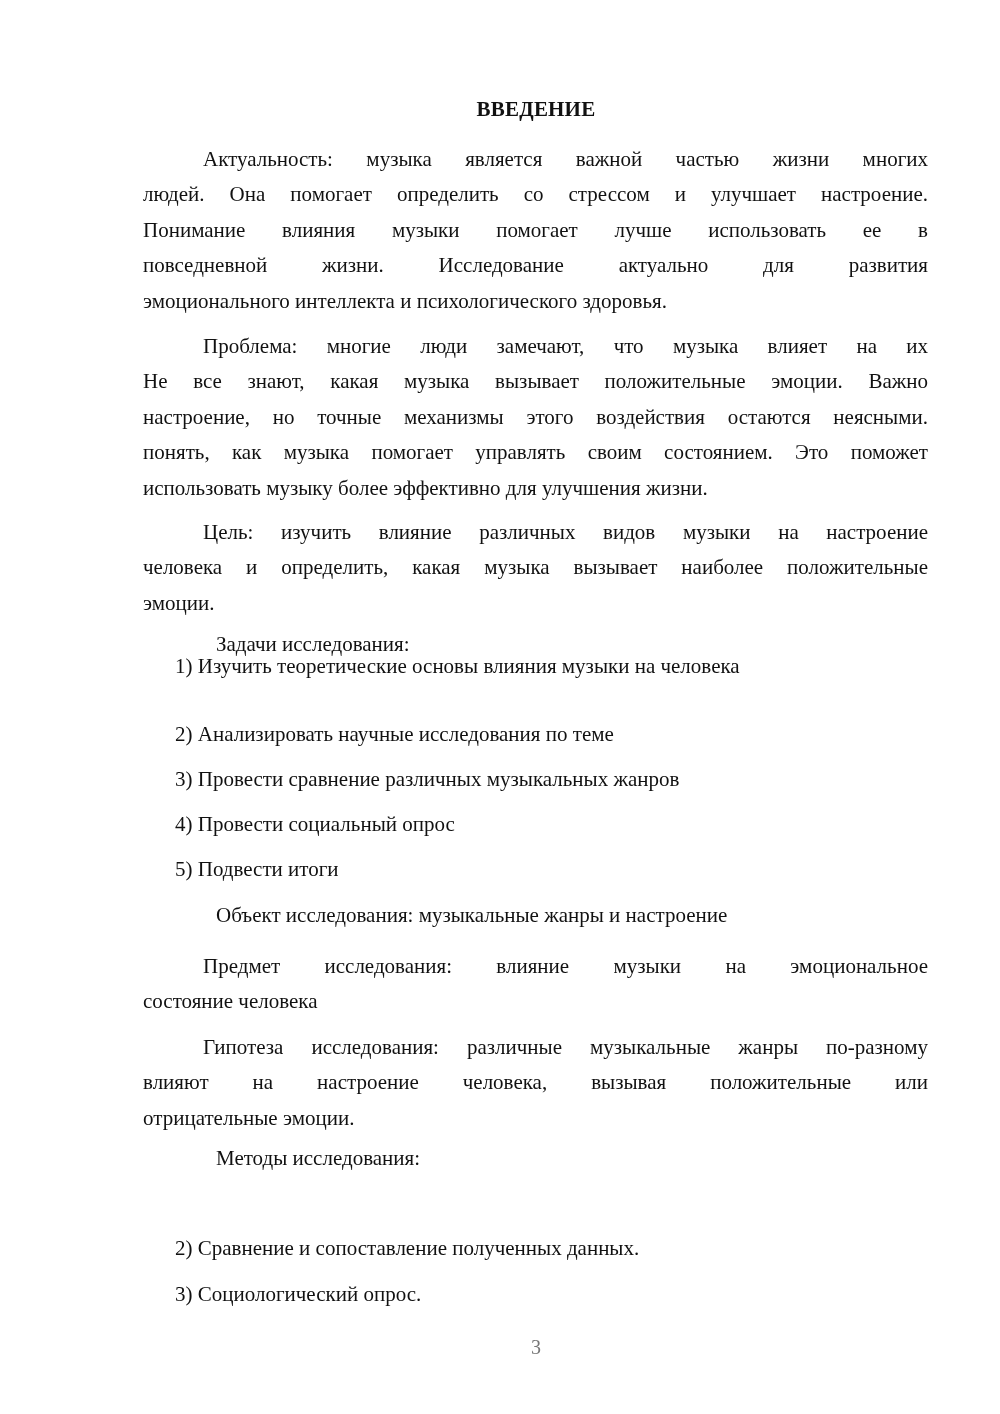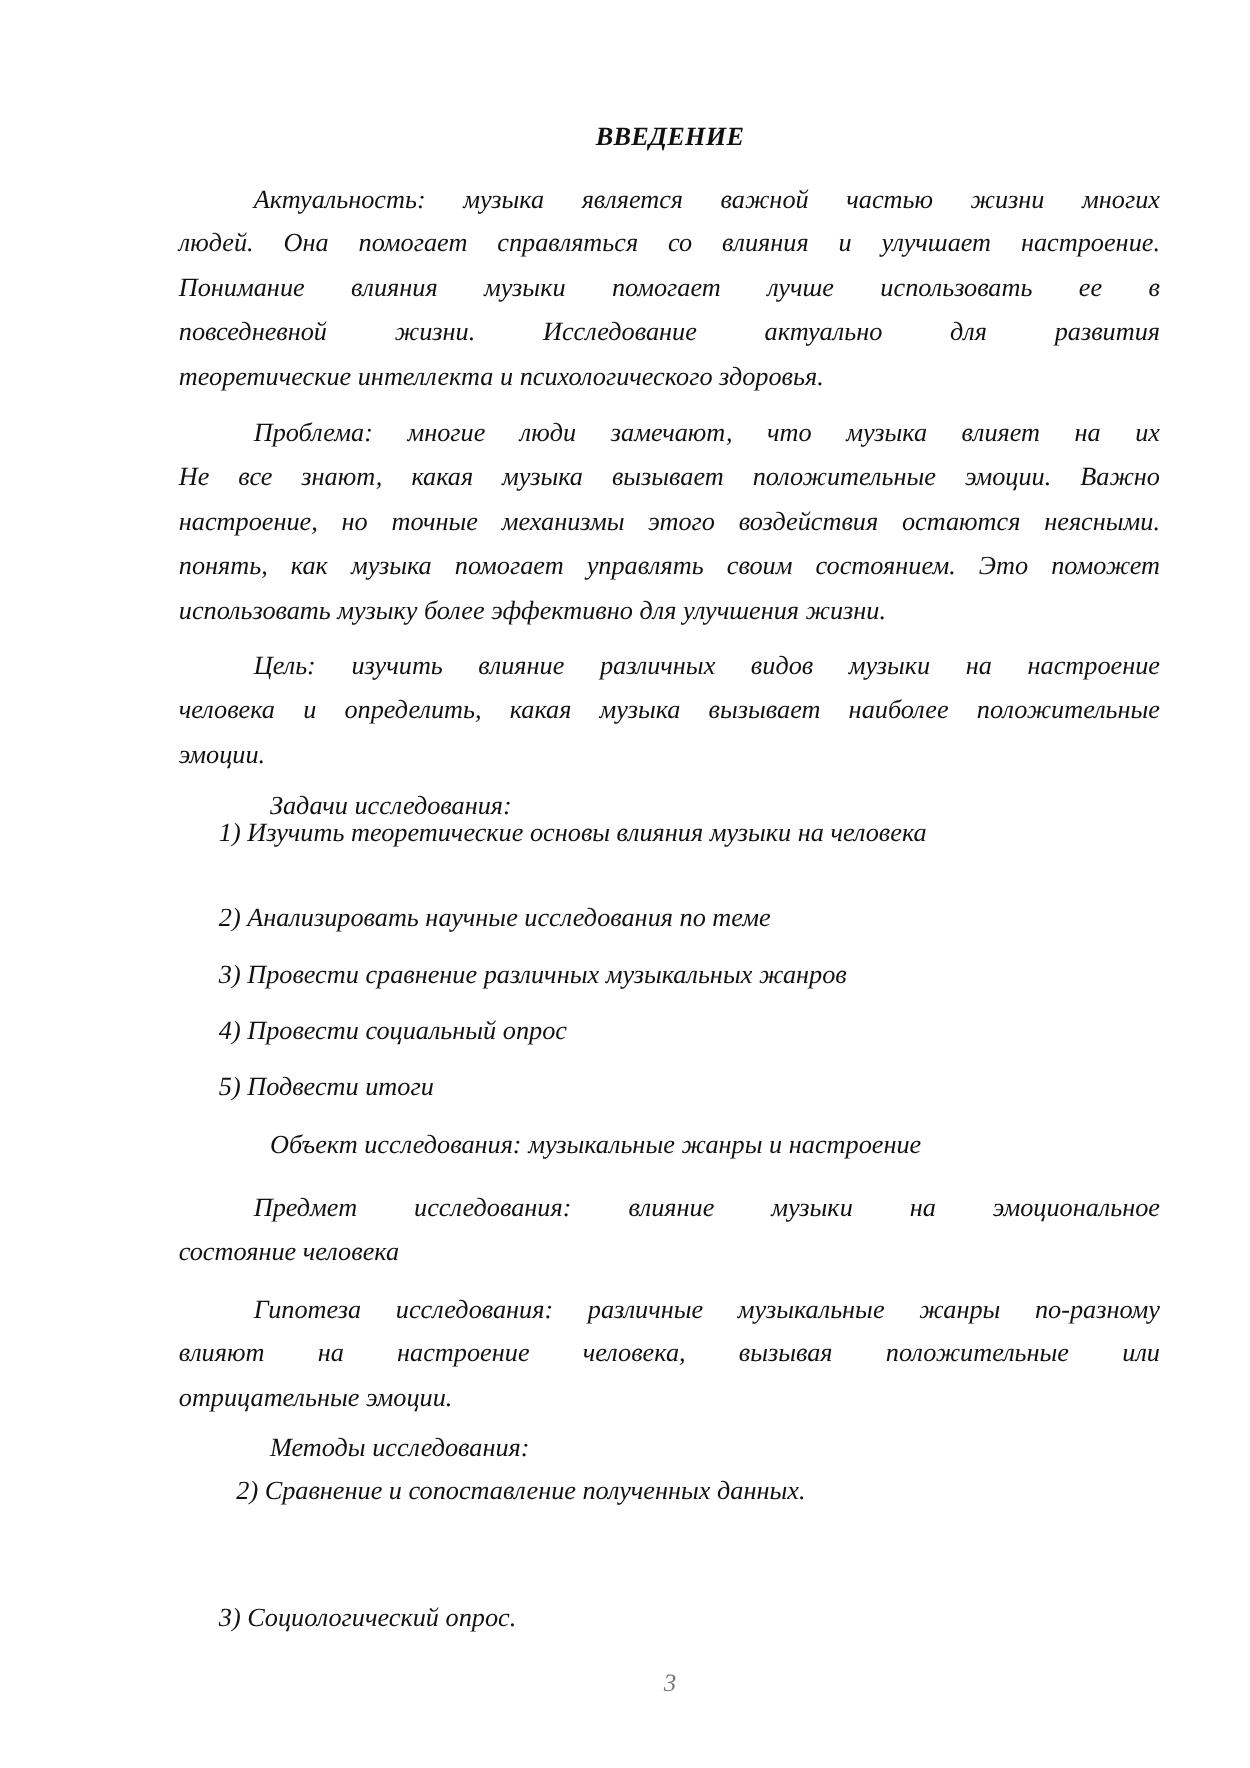--- a/index.html
+++ b/index.html
@@ -2,21 +2,21 @@
 <html><head>
 <meta charset="utf-8">
 <style>
   html, body { margin: 0; padding: 0; background: #ffffff; }
   body {
     width: 1000px; height: 1414px; position: relative; overflow: hidden;
     font-family: "Liberation Serif", "DejaVu Serif", serif;
     color: #111111;
     font-size: 21px;
   }
-  .page { position: absolute; left: 0; top: 0; width: 905px; height: 1414px; font-style: italic; }
+  .page { position: absolute; left: 0; top: 0; width: 905px; height: 1414px; }
   .title {
     position: absolute; top: 97px; left: 0; width: 1072px;
     text-align: center; font-weight: bold; font-size: 21px; letter-spacing: 0.2px;
   }
   .block { position: absolute; left: 143px; width: 785px; line-height: 35.4px; }
   .line { display: block; white-space: nowrap; }
   .line.j { text-align: justify; text-align-last: justify; white-space: normal; }
   .indent { padding-left: 60px; }
   .li { position: absolute; left: 175px; white-space: nowrap; }
   .pi { position: absolute; left: 216px; white-space: nowrap; }
@@ -27,24 +27,24 @@
 </style>
 </head>
 <body>
 
 <div class="page">
 
   <div class="title">ВВЕДЕНИЕ</div>
 
   <div class="block" style="top:142px;">
     <span class="line j indent">Актуальность: музыка является важной частью жизни многих</span>
-    <span class="line j">людей. Она помогает справляться со влияния и улучшает настроение.</span>
+    <span class="line j">людей. Она помогает определить со стрессом и улучшает настроение.</span>
     <span class="line j">Понимание влияния музыки помогает лучше использовать ее в</span>
     <span class="line j">повседневной жизни. Исследование актуально для развития</span>
-    <span class="line">теоретические интеллекта и психологического здоровья.</span>
+    <span class="line">эмоционального интеллекта и психологического здоровья.</span>
   </div>
 
   <div class="block" style="top:329px;">
     <span class="line j indent">Проблема: многие люди замечают, что музыка влияет на их</span>
     <span class="line j">Не все знают, какая музыка вызывает положительные эмоции. Важно</span>
     <span class="line j">настроение, но точные механизмы этого воздействия остаются неясными.</span>
     <span class="line j">понять, как музыка помогает управлять своим состоянием. Это поможет</span>
     <span class="line">использовать музыку более эффективно для улучшения жизни.</span>
   </div>
 
@@ -68,17 +68,17 @@
     <span class="line">состояние человека</span>
   </div>
 
   <div class="block" style="top:1030px;">
     <span class="line j indent">Гипотеза исследования: различные музыкальные жанры по-разному</span>
     <span class="line j">влияют на настроение человека, вызывая положительные или</span>
     <span class="line">отрицательные эмоции.</span>
   </div>
 
   <div class="pi" style="top:1146px;">Методы исследования:</div>
-  <div class="li" style="top:1180px;margin-left:14px;">2) Сравнение и сопоставление полученных данных.</div>
+  <div class="li" style="top:1236px;">2) Сравнение и сопоставление полученных данных.</div>
   <div class="li" style="top:1282px;">3) Социологический опрос.</div>
 
   <div class="pagenum">3</div>
 </div>
 
 </body></html>

